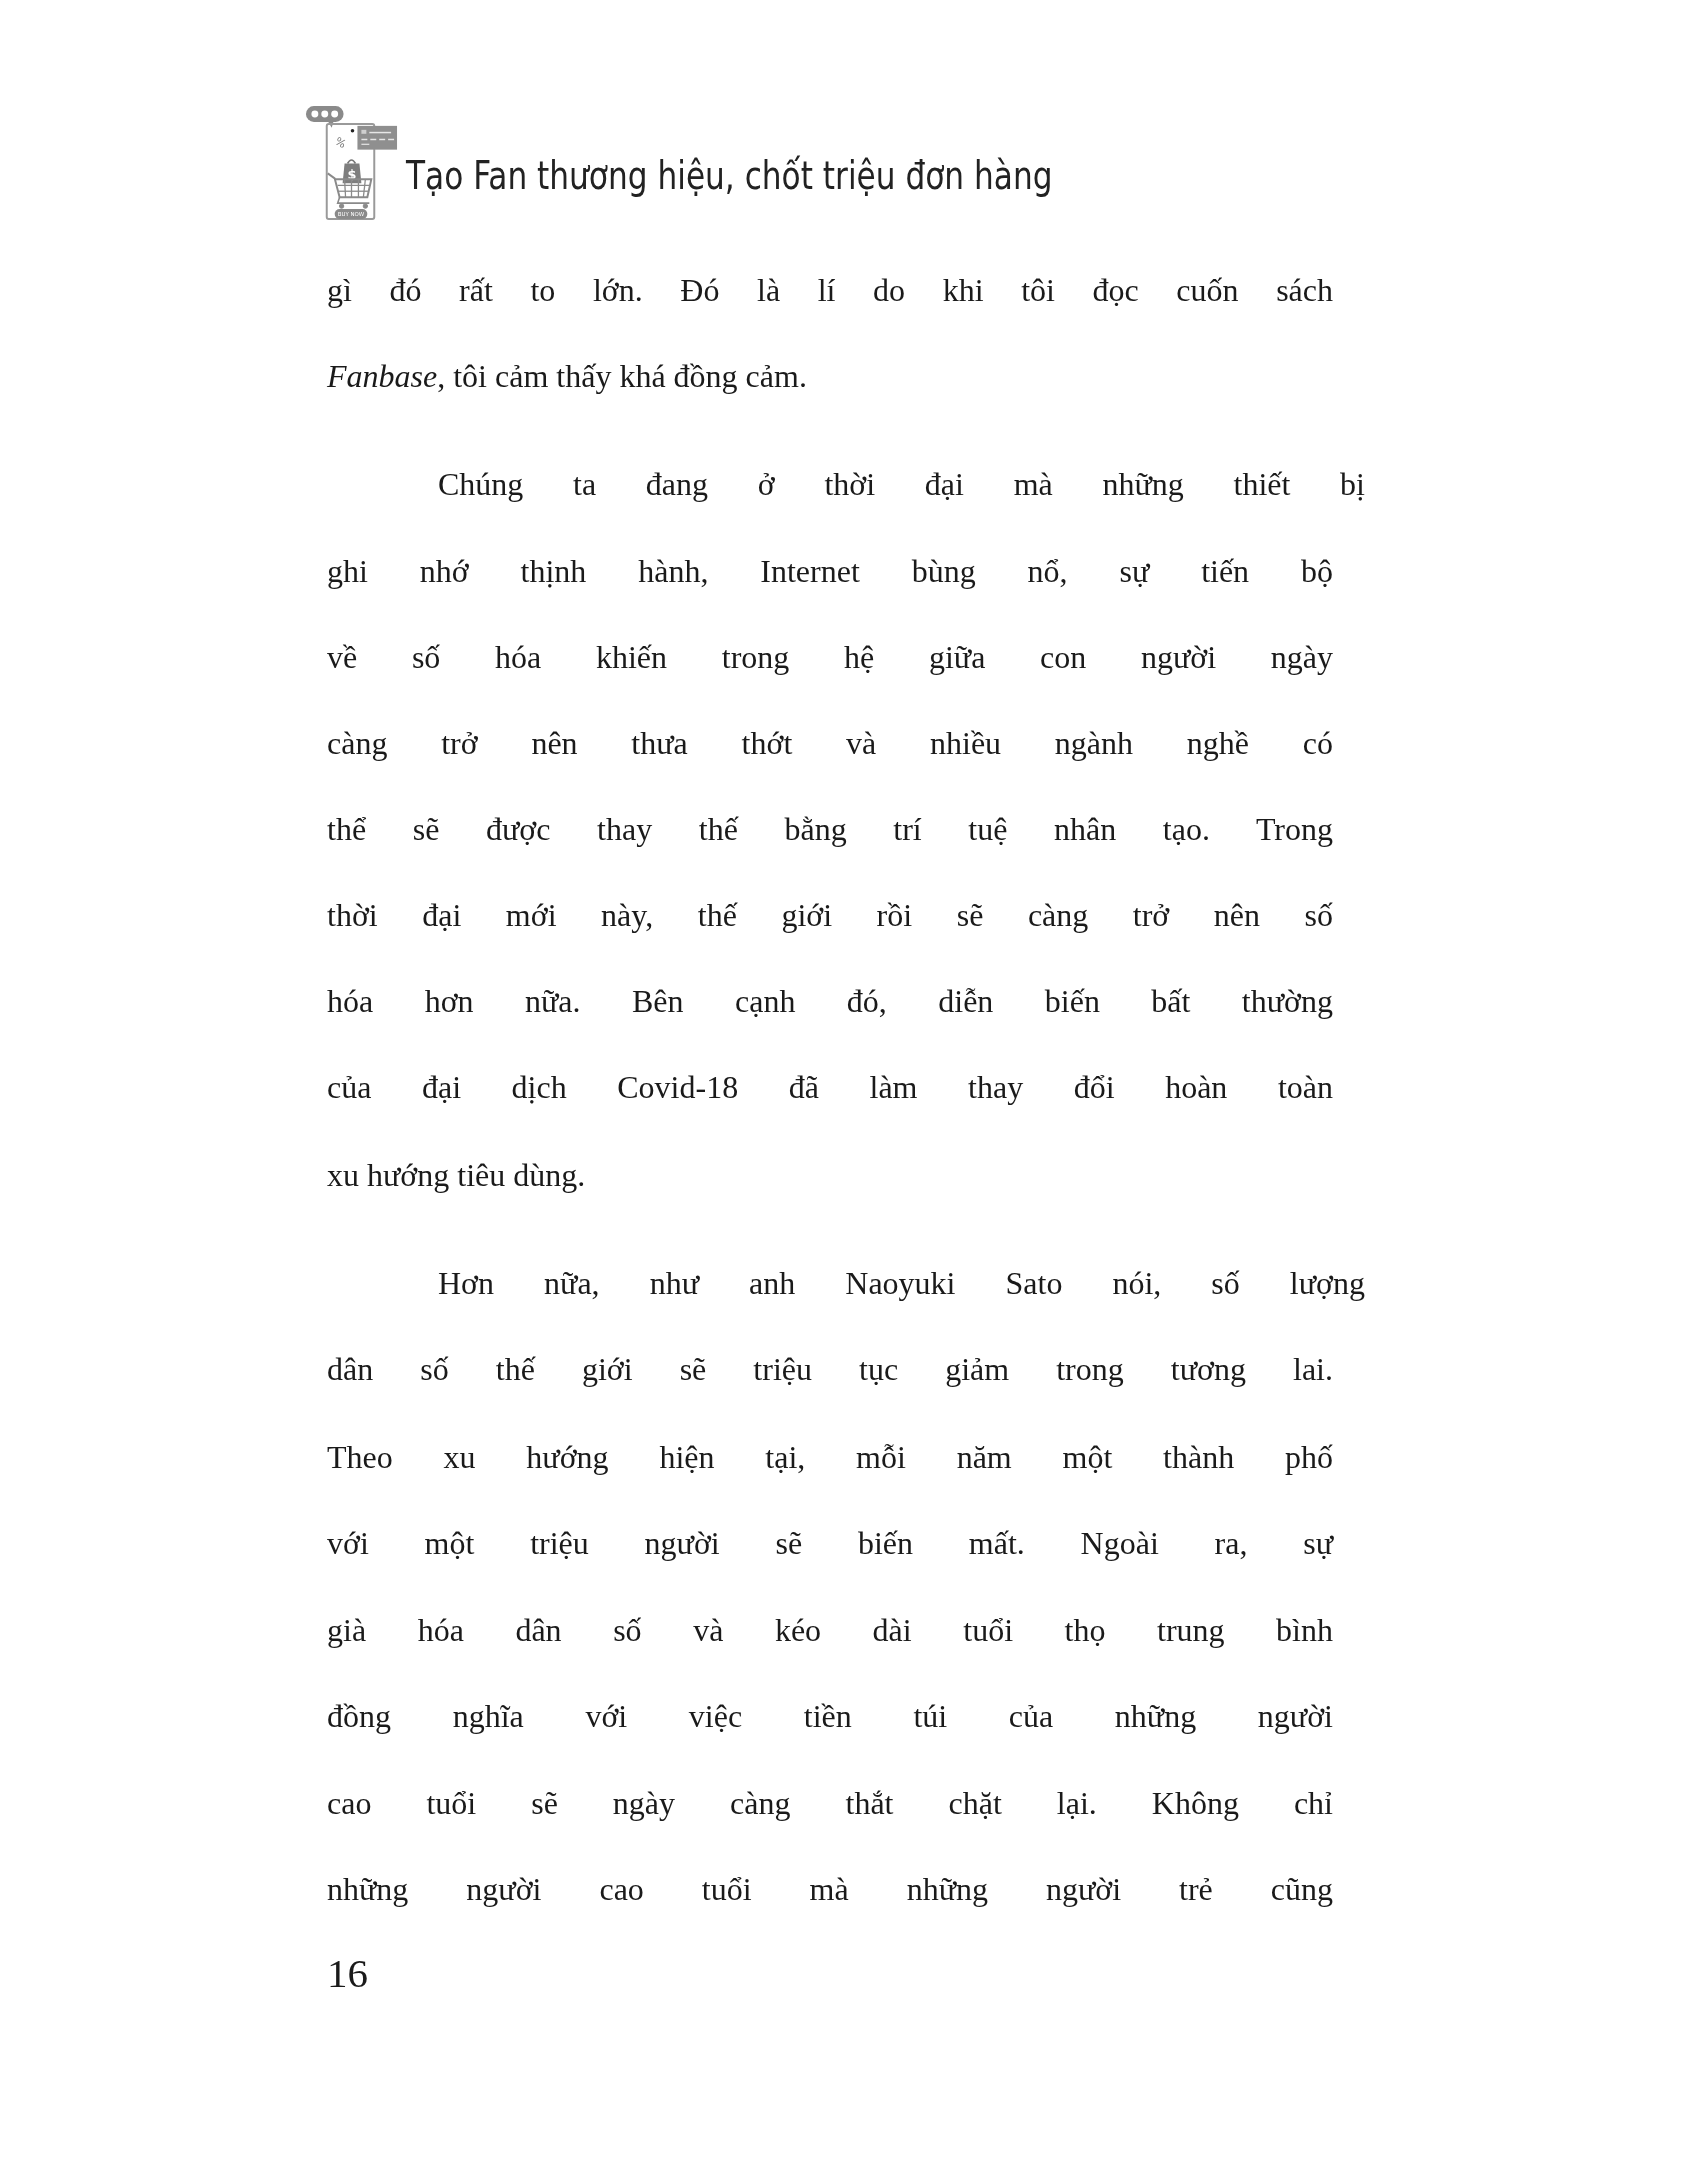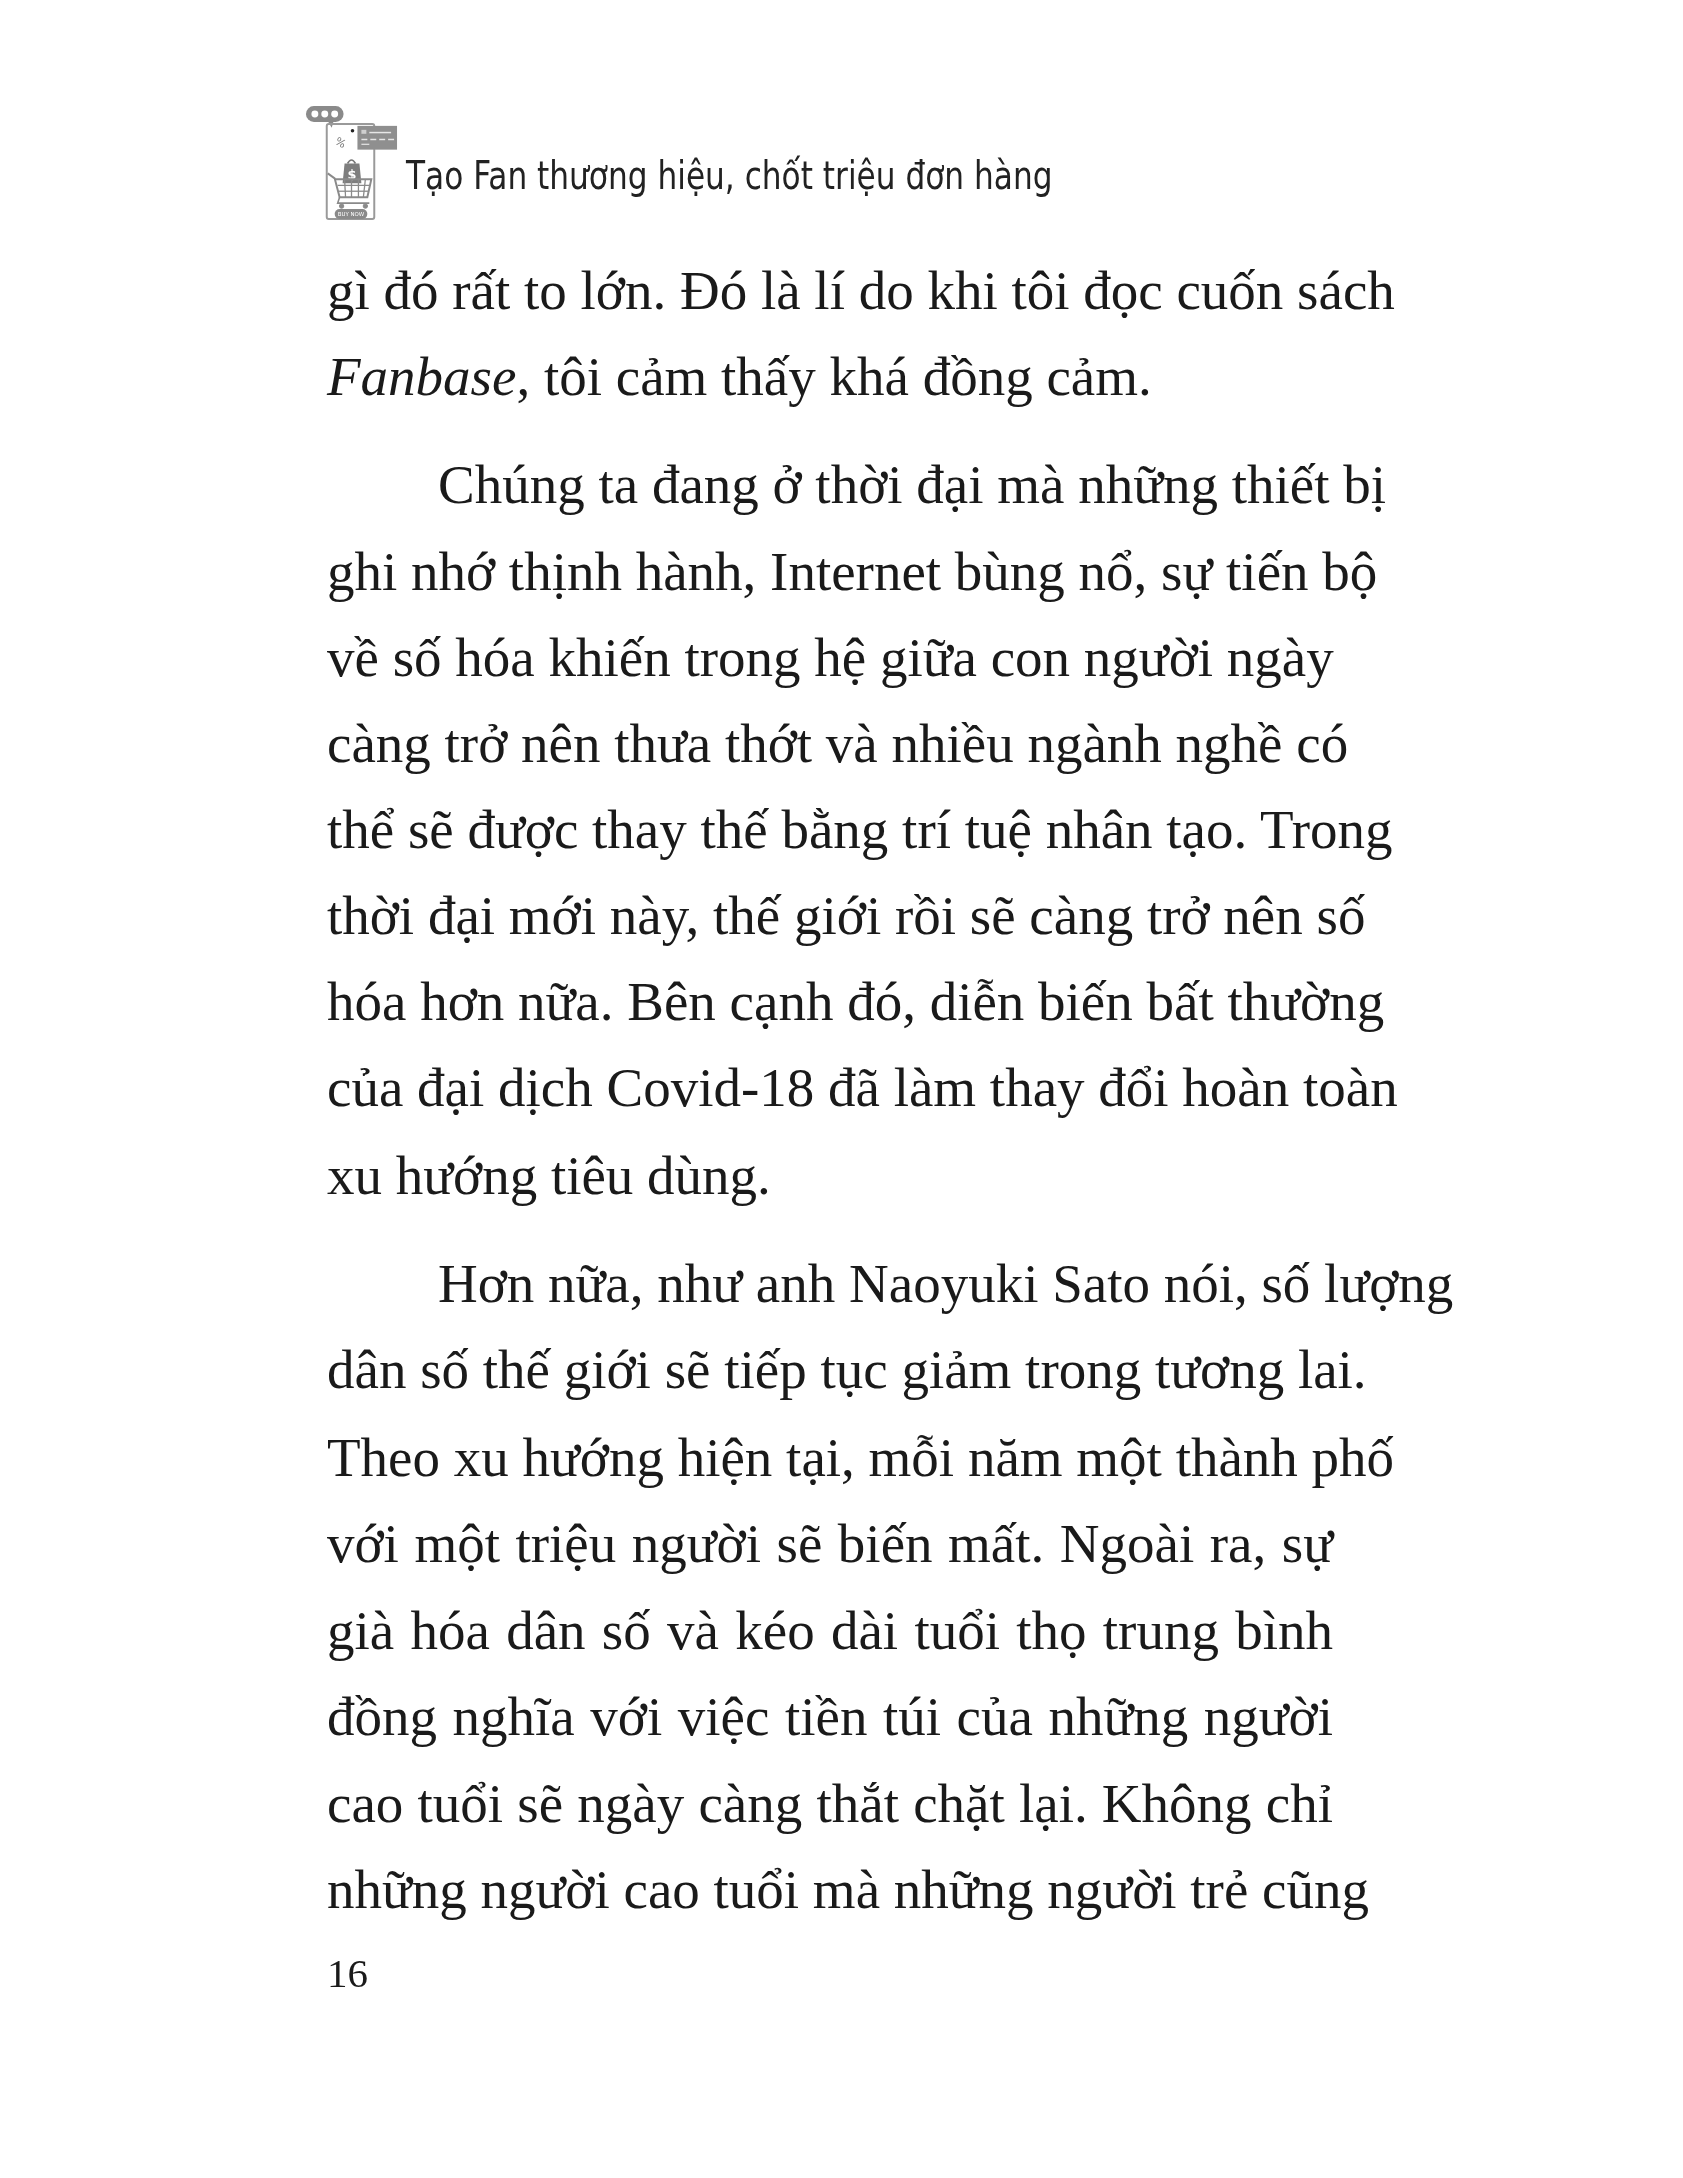--- a/index.html
+++ b/index.html
@@ -16,21 +16,21 @@
     white-space: nowrap;
     transform: scaleX(0.80); transform-origin: left top;
     letter-spacing: 0px;
   }
 
   
   .body-text { position: absolute; left: 327px; top: 0; width: 1006px; }
   .line {
     position: absolute; left: 0; width: 1006px;
     font-family: "Liberation Serif", serif;
-    font-size: 55px; line-height: 59px; color: #1a1a1a;
+    font-size: 32px; line-height: 59px; color: #1a1a1a;
     white-space: nowrap;
     text-align: justify; text-align-last: justify;
   }
   .line.last { text-align-last: left; }
   .line.indent { left: 79px; width: 927px; margin-left: 32px; }
   .line em { font-style: italic; }
 
   .page-number {
     position: absolute; left: 327px; top: 1948px;
     font-family: "Liberation Serif", serif;
@@ -105,21 +105,21 @@
     <div class="line" style="top:542px">ghi nhớ thịnh hành, Internet bùng nổ, sự tiến bộ</div>
     <div class="line" style="top:628px">về số hóa khiến trong hệ giữa con người ngày</div>
     <div class="line" style="top:714px">càng trở nên thưa thớt và nhiều ngành nghề có</div>
     <div class="line" style="top:800px">thể sẽ được thay thế bằng trí tuệ nhân tạo. Trong</div>
     <div class="line" style="top:886px">thời đại mới này, thế giới rồi sẽ càng trở nên số</div>
     <div class="line" style="top:972px">hóa hơn nữa. Bên cạnh đó, diễn biến bất thường</div>
     <div class="line" style="top:1058px">của đại dịch Covid-18 đã làm thay đổi hoàn toàn</div>
     <div class="line last" style="top:1146px">xu hướng tiêu dùng.</div>
 
     <div class="line indent" style="top:1254px">Hơn nữa, như anh Naoyuki Sato nói, số lượng</div>
-    <div class="line" style="top:1340px">dân số thế giới sẽ tiếp tục giảm trong tương lai.</div>
+    <div class="line" style="top:1340px">dân số thế giới sẽ triệu tục giảm trong tương lai.</div>
     <div class="line" style="top:1428px">Theo xu hướng hiện tại, mỗi năm một thành phố</div>
     <div class="line" style="top:1514px">với một triệu người sẽ biến mất. Ngoài ra, sự</div>
     <div class="line" style="top:1601px">già hóa dân số và kéo dài tuổi thọ trung bình</div>
     <div class="line" style="top:1687px">đồng nghĩa với việc tiền túi của những người</div>
     <div class="line" style="top:1774px">cao tuổi sẽ ngày càng thắt chặt lại. Không chỉ</div>
     <div class="line" style="top:1860px">những người cao tuổi mà những người trẻ cũng</div>
   </div>
 
   <div class="page-number">16</div>
 

